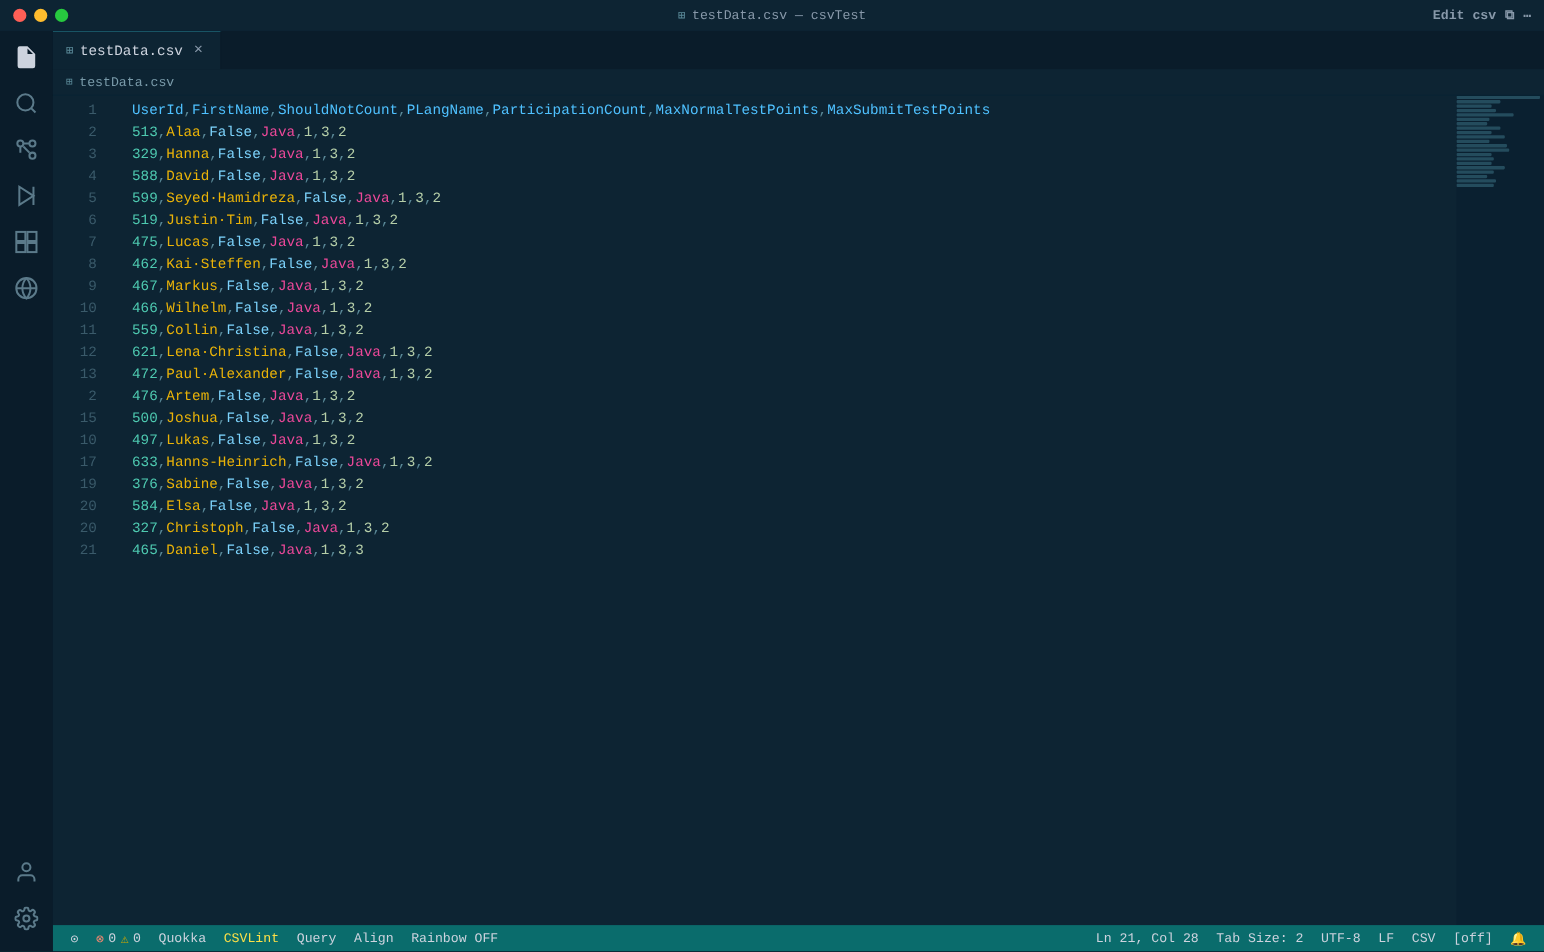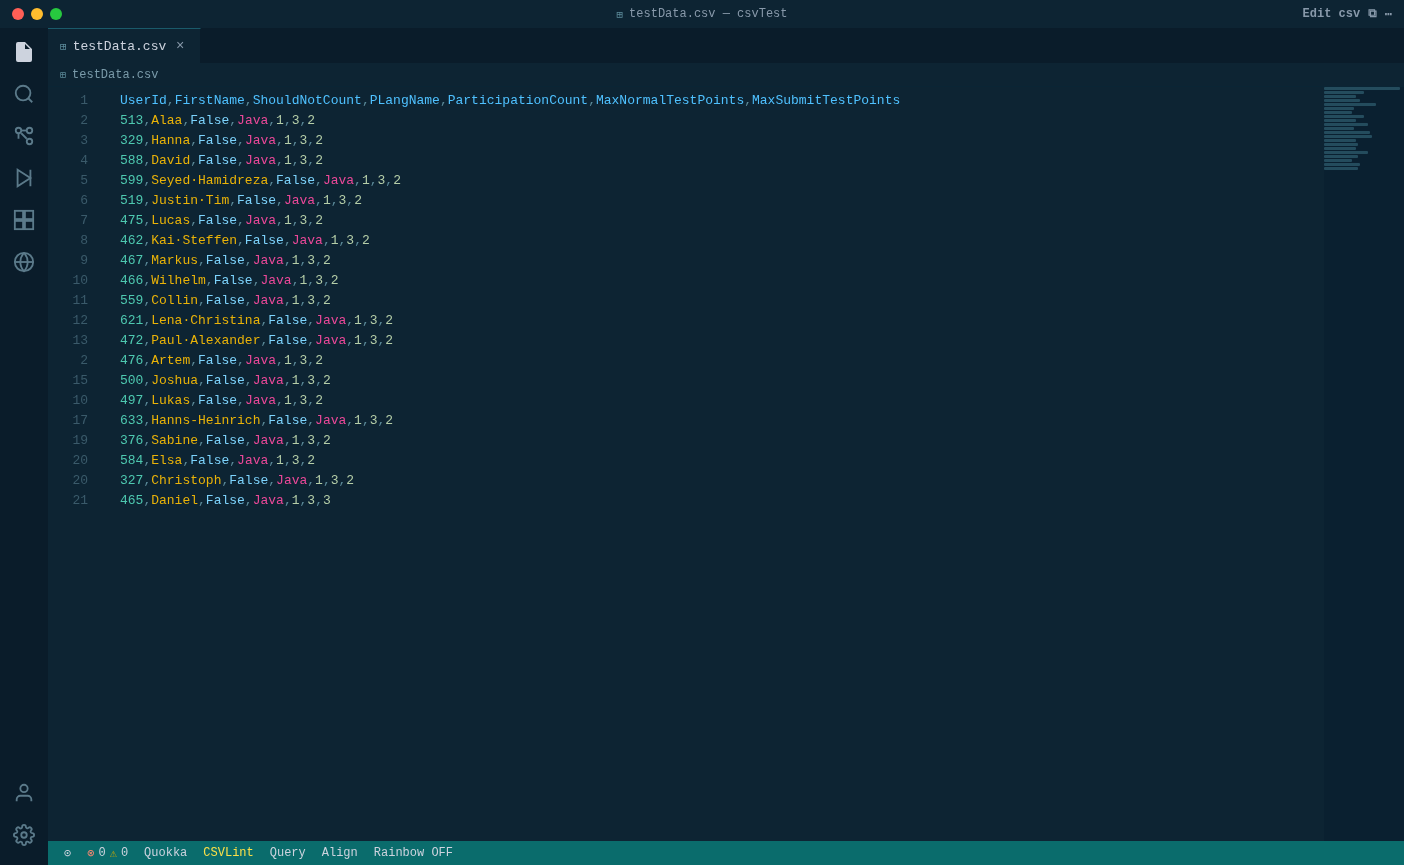--- a/index.html
+++ b/index.html
@@ -423,15 +423,26 @@
           <span>0</span>
           <span class="status-warning">⚠</span>
           <span>0</span>
         </div>
         <div class="status-item">Quokka</div>
         <div class="status-item status-csvlint">CSVLint</div>
         <div class="status-item">Query</div>
         <div class="status-item">Align</div>
         <div class="status-item">Rainbow OFF</div>
       </div>
+      <div class="status-right">
+        <div class="status-item">Ln 21, Col 28</div>
+        <div class="status-item">Tab Size: 2</div>
+        <div class="status-item">UTF-8</div>
+        <div class="status-item">LF</div>
+        <div class="status-item">CSV</div>
+        <div class="status-item">[off]</div>
+        <div class="status-item">
+          <span>🔔</span>
+        </div>
+      </div>
     </div>
   </div>
 </div>
 
 </body></html>

